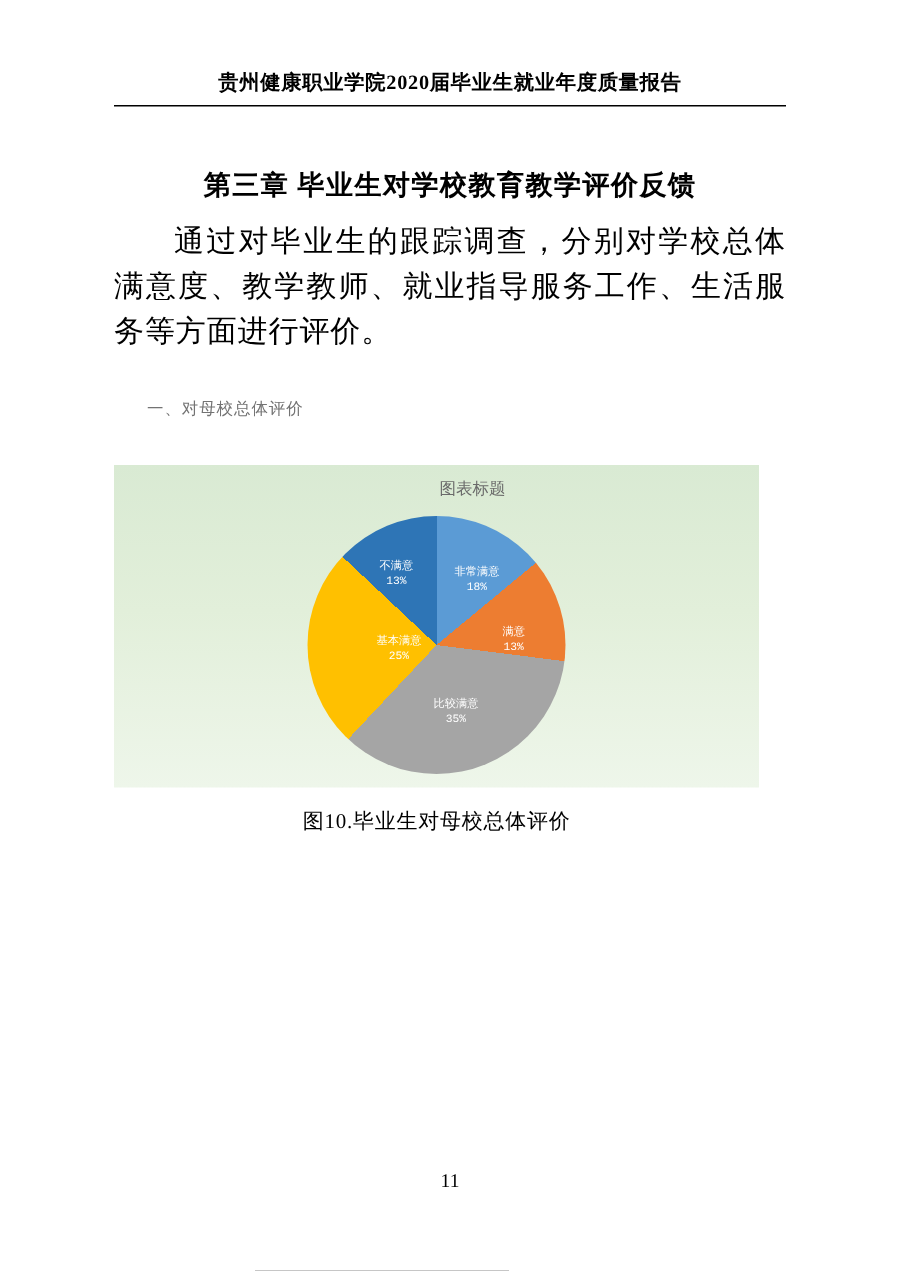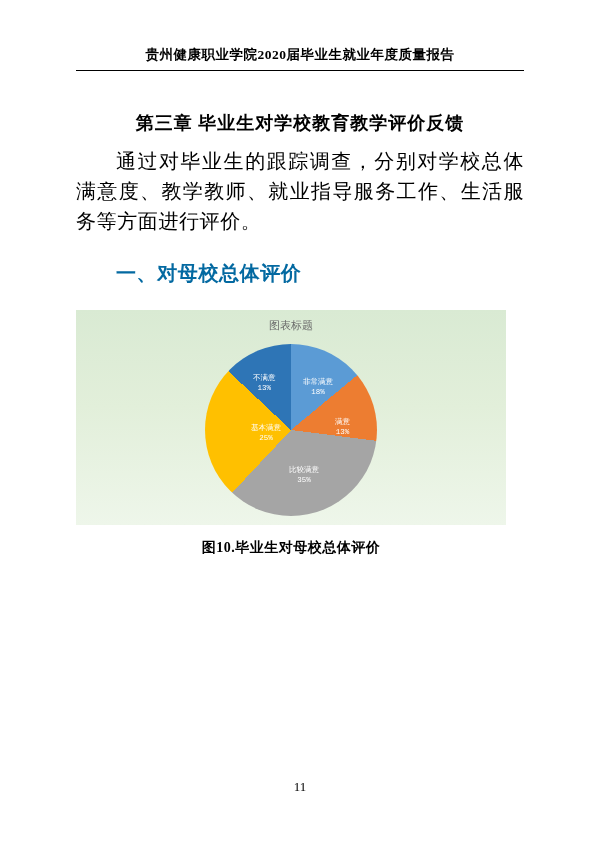--- a/index.html
+++ b/index.html
@@ -56,45 +56,46 @@
   p.body-text {
     font-size: 20px;
     line-height: 30px;
     letter-spacing: 0.6px;
     text-indent: 2em;
     margin: 11px 0 0 0;
     text-align: justify;
     color: #000;
   }
   h3.section-heading {
-    font-size: 20px;
-    font-weight: bold;
+    font-size: 11px;
+    font-weight: normal;
     line-height: 30px;
     letter-spacing: 0.6px;
     text-indent: 2em;
     margin: 22px 0 0 0;
-    color: #0369a1;
+    color: #737373;
   }
   
   .chart-block {
     margin-top: 22px;
     width: 430px;
     height: 215px;
     background: linear-gradient(to bottom, #d9ead3 0%, #e2efda 45%, #eef6ea 100%);
     position: relative;
   }
   .chart-title {
     position: absolute;
     top: 8px;
     left: 0;
     width: 100%;
     text-align: center;
     font-family: "Liberation Sans", sans-serif;
     font-size: 11px;
     color: #6a6a6a;
+    padding-left: 24px;
   }
   .pie-wrap {
     position: absolute;
     left: 50%;
     top: 34px;
     transform: translateX(-50%);
     width: 172px;
     height: 172px;
   }
   .pie {
@@ -111,21 +112,21 @@
     text-align: center;
     white-space: nowrap;
     padding: 1px 2px;
   }
   .slice-label .pct { display: block; }
   .fig-caption {
     margin-top: 14px;
     width: 430px;
     text-align: center;
     font-family: "Liberation Serif", "DejaVu Serif", serif;
-    font-weight: bold;
+    font-weight: normal;
     font-size: 14px;
     letter-spacing: 0.5px;
     color: #000;
   }
   .page-number {
     position: absolute;
     bottom: 52px;
     left: 0;
     width: 100%;
     text-align: center;

